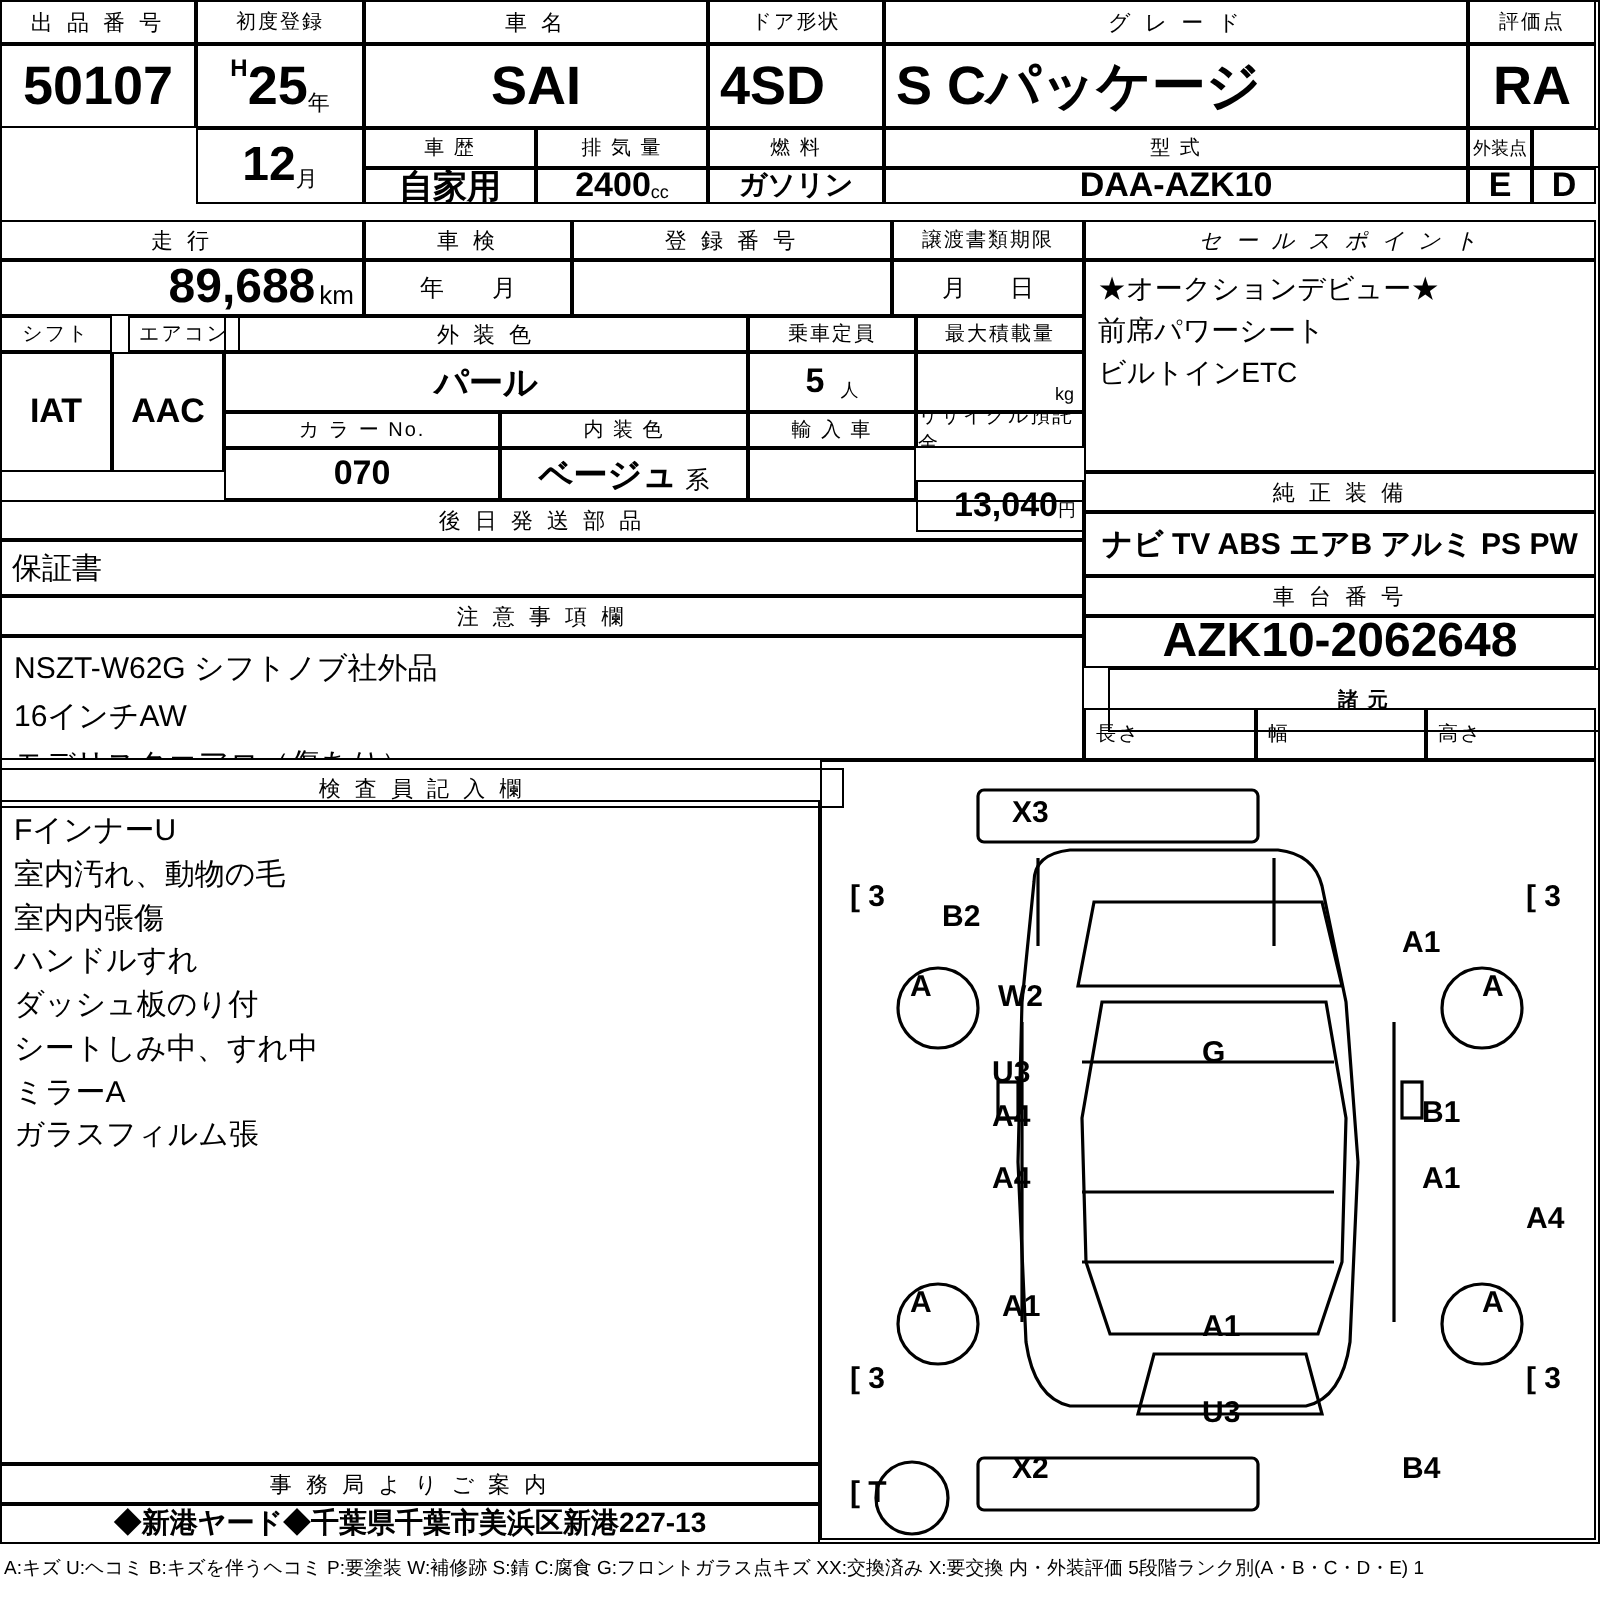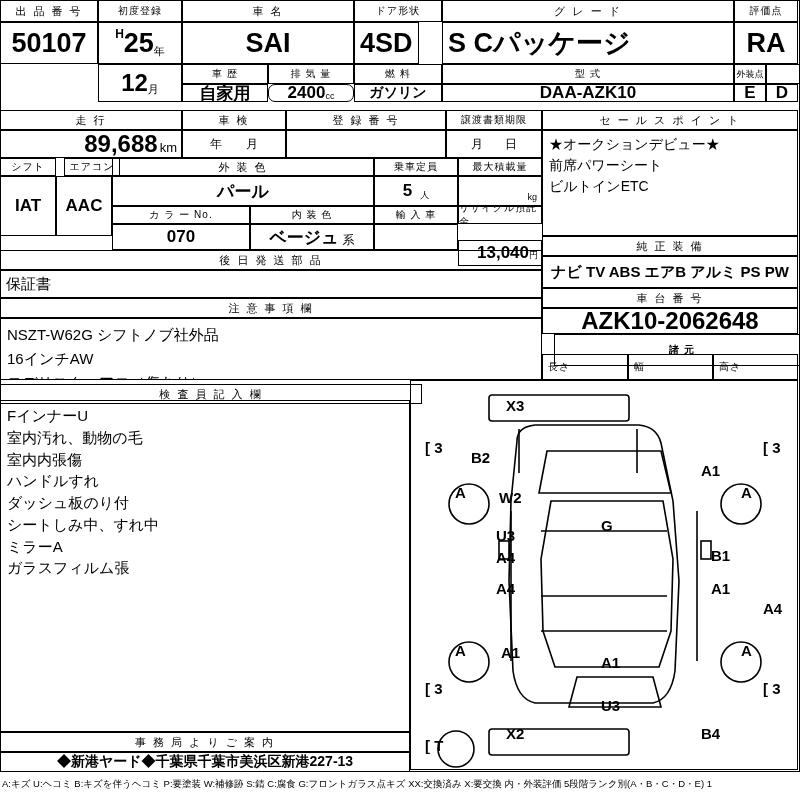--- a/index.html
+++ b/index.html
@@ -57,21 +57,21 @@
     <span class="val-xl">25</span>
     <span style="font-size:11px;align-self:flex-end;margin-bottom:4px;">年</span>
   </div>
 
   <div class="bx lbl" style="left:182px;top:0;width:172px;height:22px;">車 名</div>
   <div class="bx" style="left:182px;top:22px;width:172px;height:42px;">
     <span class="val-xl">SAI</span>
   </div>
 
   <div class="bx lbl-s" style="left:354px;top:0;width:88px;height:22px;">ドア形状</div>
-  <div class="bx left" style="left:354px;top:22px;width:65px;height:42px;">
+  <div class="bx left" style="left:354px;top:22px;width:88px;height:42px;">
     <span class="val-xl">4SD</span>
   </div>
 
   <div class="bx lbl" style="left:442px;top:0;width:292px;height:22px;">グ レ ー ド</div>
   <div class="bx left" style="left:442px;top:22px;width:292px;height:42px;">
     <span class="val-xl">S  Cパッケージ</span>
   </div>
 
   <div class="bx lbl-s" style="left:734px;top:0;width:64px;height:22px;">評価点</div>
   <div class="bx" style="left:734px;top:22px;width:64px;height:42px;">
@@ -85,21 +85,21 @@
   <div class="bx tiny" style="left:734px;top:64px;width:32px;height:20px;">外装点</div>
   <div class="bx tiny" style="left:766px;top:64px;width:32px;height:20px;padding-left:39px;">内装点</div>
 
   <div class="bx" style="left:98px;top:64px;width:84px;height:38px;">
     <span class="val-l">12</span>
     <span style="font-size:11px;align-self:flex-end;margin-bottom:4px;">月</span>
   </div>
   <div class="bx" style="left:182px;top:84px;width:86px;height:18px;">
     <span class="val">自家用</span>
   </div>
-  <div class="bx" style="left:268px;top:84px;width:86px;height:18px;border-radius:7px;">
+  <div class="bx" style="left:268px;top:84px;width:86px;height:18px;">
     <span class="val">2400</span>
     <span class="tiny" style="align-self:flex-end;">cc</span>
   </div>
   <div class="bx" style="left:354px;top:84px;width:88px;height:18px;">
     <span style="font-size:14px;font-weight:bold;">ガソリン</span>
   </div>
   <div class="bx" style="left:442px;top:84px;width:292px;height:18px;">
     <span class="val">DAA-AZK10</span>
   </div>
   <div class="bx" style="left:734px;top:84px;width:32px;height:18px;">
@@ -121,21 +121,21 @@
   <div class="bx" style="left:182px;top:130px;width:104px;height:28px;gap:24px;">
     <span style="font-size:12px;">年</span>
     <span style="font-size:12px;">月</span>
   </div>
   <div class="bx" style="left:286px;top:130px;width:160px;height:28px;"></div>
   <div class="bx" style="left:446px;top:130px;width:96px;height:28px;gap:22px;">
     <span style="font-size:12px;">月</span>
     <span style="font-size:12px;">日</span>
   </div>
 
-  <div class="bx lbl" style="left:542px;top:110px;width:256px;height:20px;">セ ー ル ス ポ イ ン ト</div>
+  <div class="bx lbl" style="left:542px;top:110px;width:256px;height:20px;font-style:italic;">セ ー ル ス ポ イ ン ト</div>
   <div class="bx" style="left:542px;top:130px;width:256px;height:106px;align-items:flex-start;justify-content:flex-start;">
     <div class="sales-list">
       <div>★オークションデビュー★</div>
       <div>前席パワーシート</div>
       <div>ビルトインETC</div>
     </div>
   </div>
 
   <div class="bx lbl-s" style="left:0;top:158px;width:56px;height:18px;">シフト</div>
   <div class="bx lbl-s" style="left:56px;top:158px;width:56px;height:18px;margin-left:8px;">エアコン</div>

